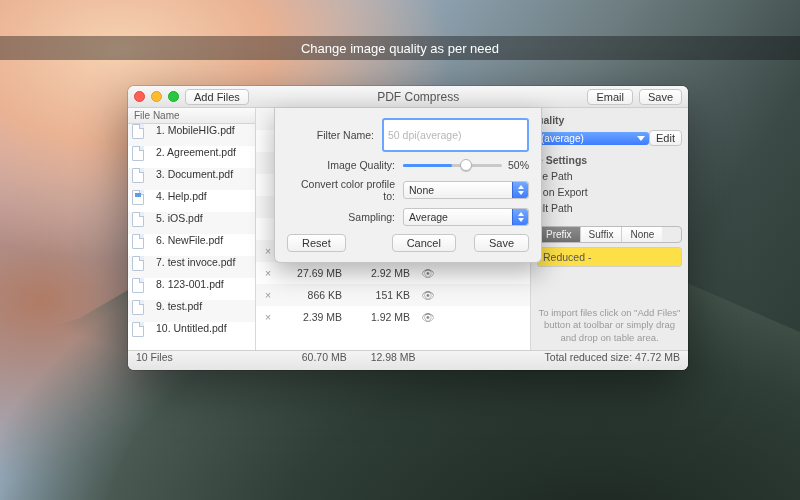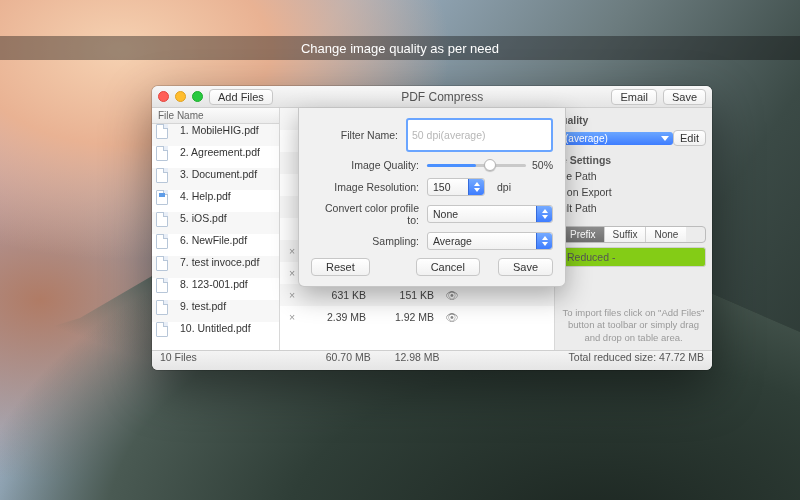--- a/index.html
+++ b/index.html
@@ -23,21 +23,21 @@
   }
 
   .caption-bar {
     position: absolute; left: 0; right: 0; top: 36px; height: 24px;
     background: rgba(10,10,10,0.38);
     display: flex; align-items: center; justify-content: center;
     color: #fff; font-size: 13px;
   }
 
   .window {
-    position: absolute; left: 152px; top: 86px; width: 560px; height: 284px;
+    position: absolute; left: 128px; top: 86px; width: 560px; height: 284px;
     background: #efefef; border-radius: 6px;
     box-shadow: 0 18px 50px rgba(0,0,0,0.45), 0 0 0 1px rgba(0,0,0,0.15);
     display: flex; flex-direction: column; overflow: hidden; font-size: 11px; color: #333;
   }
   .titlebar {
     height: 22px; background: linear-gradient(#f7f7f7,#e4e4e4);
     border-bottom: 1px solid #cfcfcf; display: flex; align-items: center; padding: 0 6px; gap: 6px;
   }
   .traffic { display: flex; gap: 6px; align-items: center; }
   .tl { width: 11px; height: 11px; border-radius: 50%; }
@@ -72,21 +72,21 @@
 
   .right { width: 158px; border-left:1px solid #d8d8d8; background:#ececec; padding:6px; display:flex; flex-direction:column; gap:4px; font-size:10.5px; color:#444;}
   .right .hdr { font-weight:600; color:#555; }
   .right .row { display:flex; align-items:center; gap:0;}
   .right .sel { flex:1; background:linear-gradient(#6aa6ff,#3e7dff); color:#fff; border-radius:3px; padding:1px 4px; font-size:10px; display:flex; align-items:center; justify-content:space-between;}
   .right .sel .tri { width:0;height:0;border-left:4px solid transparent;border-right:4px solid transparent;border-top:5px solid #fff;}
   .seg { display:flex; border:1px solid #bcbcbc; border-radius:4px; overflow:hidden; margin-top:8px;}
   .seg div { padding:2px 8px; font-size:10px; background:linear-gradient(#ffffff,#f2f2f2); border-right:1px solid #d0d0d0;}
   .seg div:last-child{border-right:none;}
   .seg .active{ background:linear-gradient(#8c8c8c,#707070); color:#fff;}
-  .namebox { background:#84cc16; border:1px solid #cfcfcf; border-radius:3px; padding:3px 5px; font-size:10.5px; color:#555;}
+  .namebox { background:#fde047; border:1px solid #cfcfcf; border-radius:3px; padding:3px 5px; font-size:10.5px; color:#555;}
   .hint { margin-top:auto; color:#9a9a9a; font-size:9.5px; text-align:center; line-height:1.3;}
 
   .statusbar { height:20px; background:linear-gradient(#f4f4f4,#e5e5e5); border-top:1px solid #cfcfcf; display:flex; align-items:flex-start; padding:0 8px; font-size:10.5px; color:#555; gap:24px;}
   .statusbar .spacer{flex:1;}
 
   
   .sheet {
     position:absolute; left:50%; top:22px; transform:translateX(-50%);
     width:268px; background:#f1f1f1; border:1px solid #c6c6c6; border-top:none;
     border-radius:0 0 6px 6px; box-shadow:0 10px 26px rgba(0,0,0,0.3);
@@ -201,21 +201,21 @@
             <span class="eye">👁</span>
           </div>
         <div class="dr">
             <span class="x">×</span>
             <span class="sz">27.69 MB</span>
             <span class="sz">2.92 MB</span>
             <span class="eye">👁</span>
           </div>
         <div class="dr">
             <span class="x">×</span>
-            <span class="sz">631 KB</span>
+            <span class="sz">866 KB</span>
             <span class="sz">151 KB</span>
             <span class="eye">👁</span>
           </div>
         <div class="dr">
             <span class="x">×</span>
             <span class="sz">2.39 MB</span>
             <span class="sz">1.92 MB</span>
             <span class="eye">👁</span>
           </div>
       </div>
@@ -261,33 +261,20 @@
     </div>
     <div class="srow">
       <div class="lbl">Image Quality:</div>
       <div class="slider">
         <div class="track">
             <div class="fill"></div>
           </div>
         <div class="thumb"></div>
         <span class="pct">50%</span>
       </div>
-    </div>
-    <div class="srow">
-      <div class="lbl">Image Resolution:</div>
-      <div class="sel2" style="width:58px;">
-        <span class="txt">150</span>
-        <span class="btnend">
-            <span class="btnend-inner">
-              <span class="car up"></span>
-              <span class="car dn"></span>
-            </span>
-          </span>
-      </div>
-      <span class="after">dpi</span>
     </div>
     <div class="srow">
       <div class="lbl">Convert color profile to:</div>
       <div class="sel2" style="flex:1;">
         <span class="txt">None</span>
         <span class="btnend">
             <span class="btnend-inner">
               <span class="car up"></span>
               <span class="car dn"></span>
             </span>

